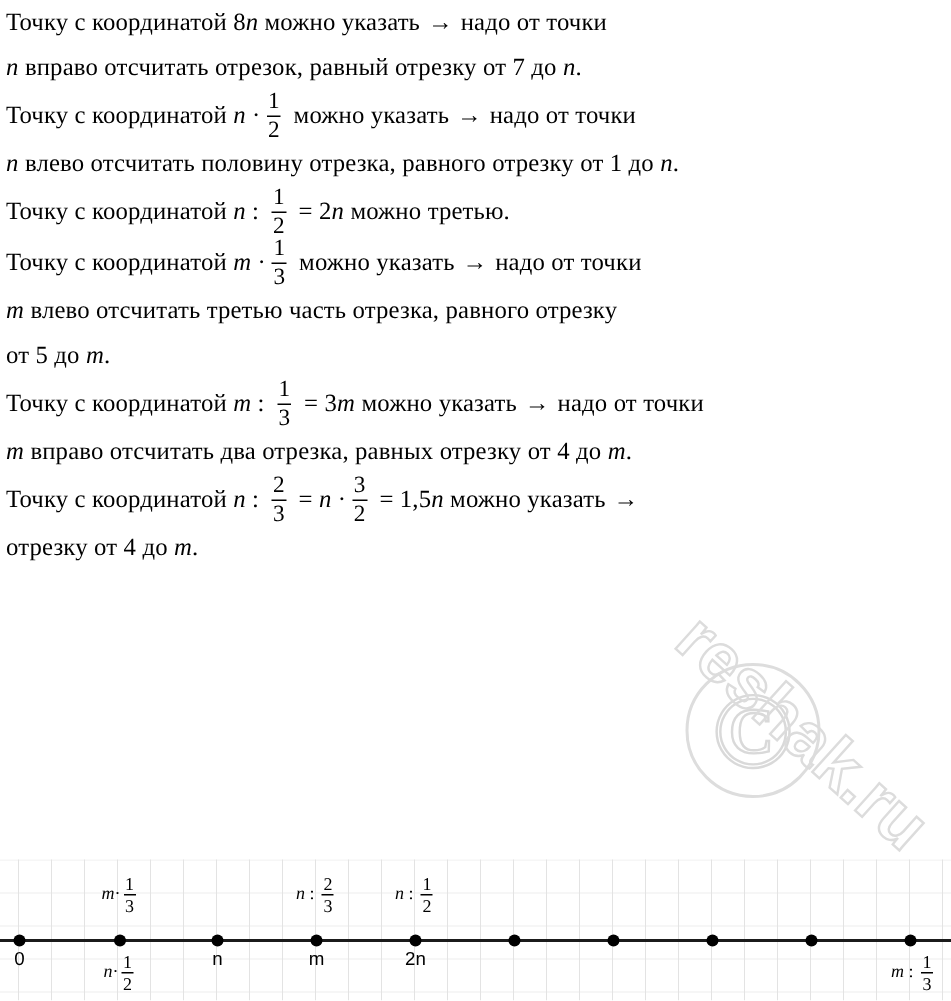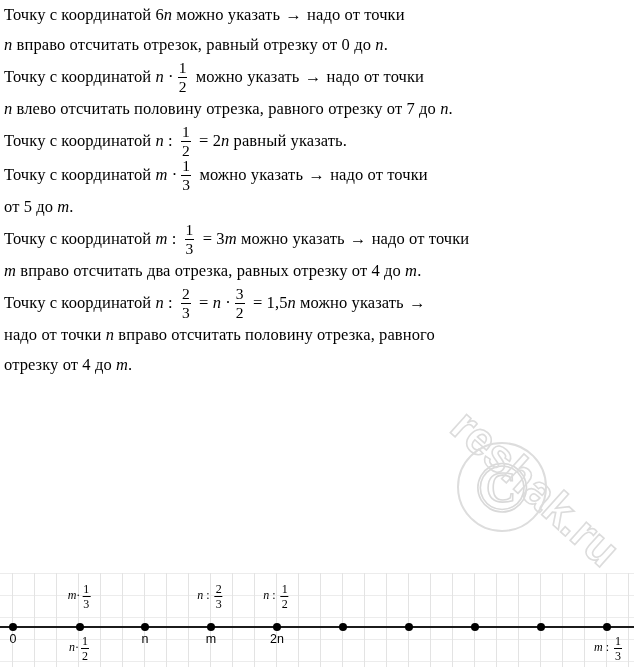--- a/index.html
+++ b/index.html
@@ -132,31 +132,31 @@
     margin: 0 1px;
     top: 0;
   }
   .note-above { transform: translateX(-50%); }
   .note-below { transform: translateX(-50%); }
 </style>
 </head>
 <body>
 
 <div id="solution-text">
-    <div class="sol-line"><span>Точку с координатой 6</span><span class="it">n</span><span> можно указать </span><span class="arrow">→</span><span> надо от точки</span></div>
-    <div class="sol-line"><span class="it">n</span><span> вправо отсчитать отрезок, равный отрезку от 0 до </span><span class="it">n</span><span>.</span></div>
+    <div class="sol-line"><span>Точку с координатой 8</span><span class="it">n</span><span> можно указать </span><span class="arrow">→</span><span> надо от точки</span></div>
+    <div class="sol-line"><span class="it">n</span><span> вправо отсчитать отрезок, равный отрезку от 7 до </span><span class="it">n</span><span>.</span></div>
     <div class="sol-line tall"><span>Точку с координатой </span><span class="it">n</span><span> ·</span><span class="frac"><span class="num">1</span><span class="bar"></span><span class="den">2</span></span><span> можно указать </span><span class="arrow">→</span><span> надо от точки</span></div>
-    <div class="sol-line"><span class="it">n</span><span> влево отсчитать половину отрезка, равного отрезку от 7 до </span><span class="it">n</span><span>.</span></div>
-    <div class="sol-line tall"><span>Точку с координатой </span><span class="it">n</span><span> : </span><span class="frac"><span class="num">1</span><span class="bar"></span><span class="den">2</span></span><span> = 2</span><span class="it">n</span><span> равный указать.</span></div>
+    <div class="sol-line"><span class="it">n</span><span> влево отсчитать половину отрезка, равного отрезку от 1 до </span><span class="it">n</span><span>.</span></div>
+    <div class="sol-line tall"><span>Точку с координатой </span><span class="it">n</span><span> : </span><span class="frac"><span class="num">1</span><span class="bar"></span><span class="den">2</span></span><span> = 2</span><span class="it">n</span><span> можно третью.</span></div>
     <div class="sol-line tall"><span>Точку с координатой </span><span class="it">m</span><span> ·</span><span class="frac"><span class="num">1</span><span class="bar"></span><span class="den">3</span></span><span> можно указать </span><span class="arrow">→</span><span> надо от точки</span></div>
+    <div class="sol-line"><span class="it">m</span><span> влево отсчитать третью часть отрезка, равного отрезку</span></div>
     <div class="sol-line"><span>от 5 до </span><span class="it">m</span><span>.</span></div>
     <div class="sol-line tall"><span>Точку с координатой </span><span class="it">m</span><span> : </span><span class="frac"><span class="num">1</span><span class="bar"></span><span class="den">3</span></span><span> = 3</span><span class="it">m</span><span> можно указать </span><span class="arrow">→</span><span> надо от точки</span></div>
     <div class="sol-line"><span class="it">m</span><span> вправо отсчитать два отрезка, равных отрезку от 4 до </span><span class="it">m</span><span>.</span></div>
     <div class="sol-line tall"><span>Точку с координатой </span><span class="it">n</span><span> : </span><span class="frac"><span class="num">2</span><span class="bar"></span><span class="den">3</span></span><span> = </span><span class="it">n</span><span> ·</span><span class="frac"><span class="num">3</span><span class="bar"></span><span class="den">2</span></span><span> = 1,5</span><span class="it">n</span><span> можно указать </span><span class="arrow">→</span></div>
-    <div class="sol-line"><span>надо от точки </span><span class="it">n</span><span> вправо отсчитать половину отрезка, равного</span></div>
     <div class="sol-line"><span>отрезку от 4 до </span><span class="it">m</span><span>.</span></div>
   </div>
 
 <div id="watermark">
   <svg width="210" height="175" viewBox="0 0 210 175">
     <g>
       <circle cx="72" cy="92" r="44" fill="none" stroke="#dddddd" stroke-width="2"></circle>
       <text x="72" y="116" font-family="Liberation Serif, serif" font-size="72" fill="none" stroke="#d9d9d9" stroke-width="1.6" text-anchor="middle">©</text>
     </g>
     <g transform="rotate(42 30 22)">

